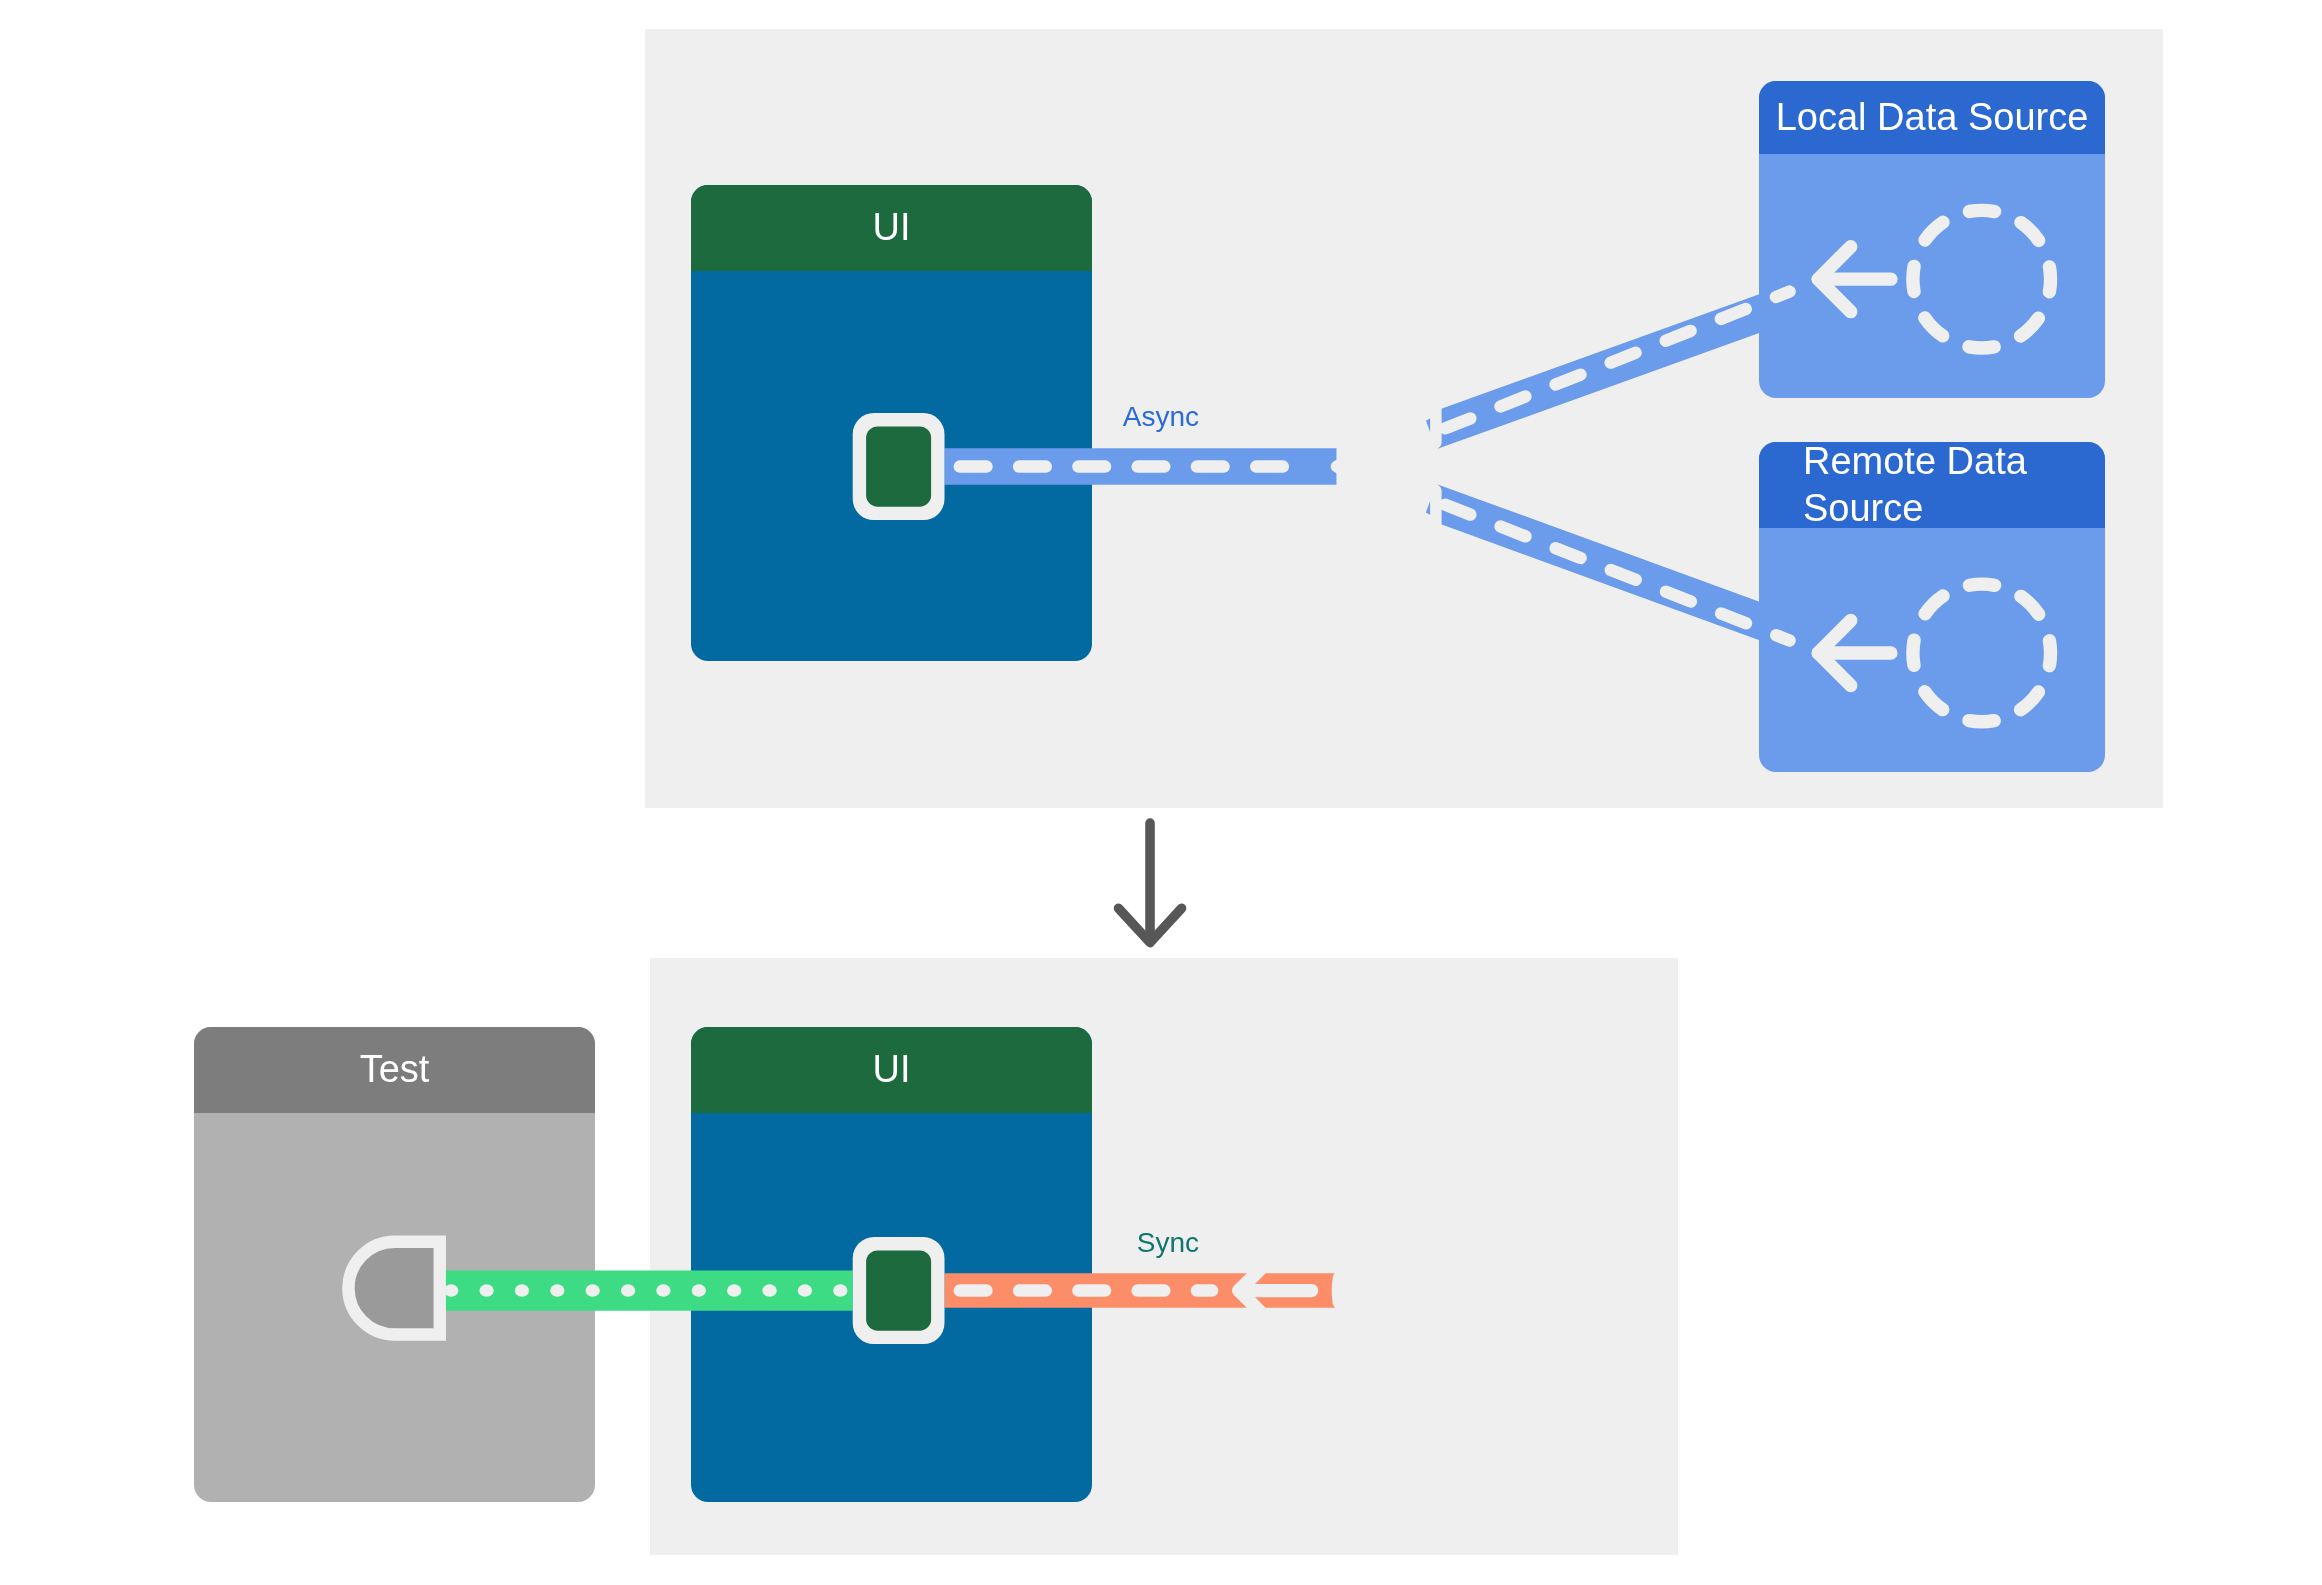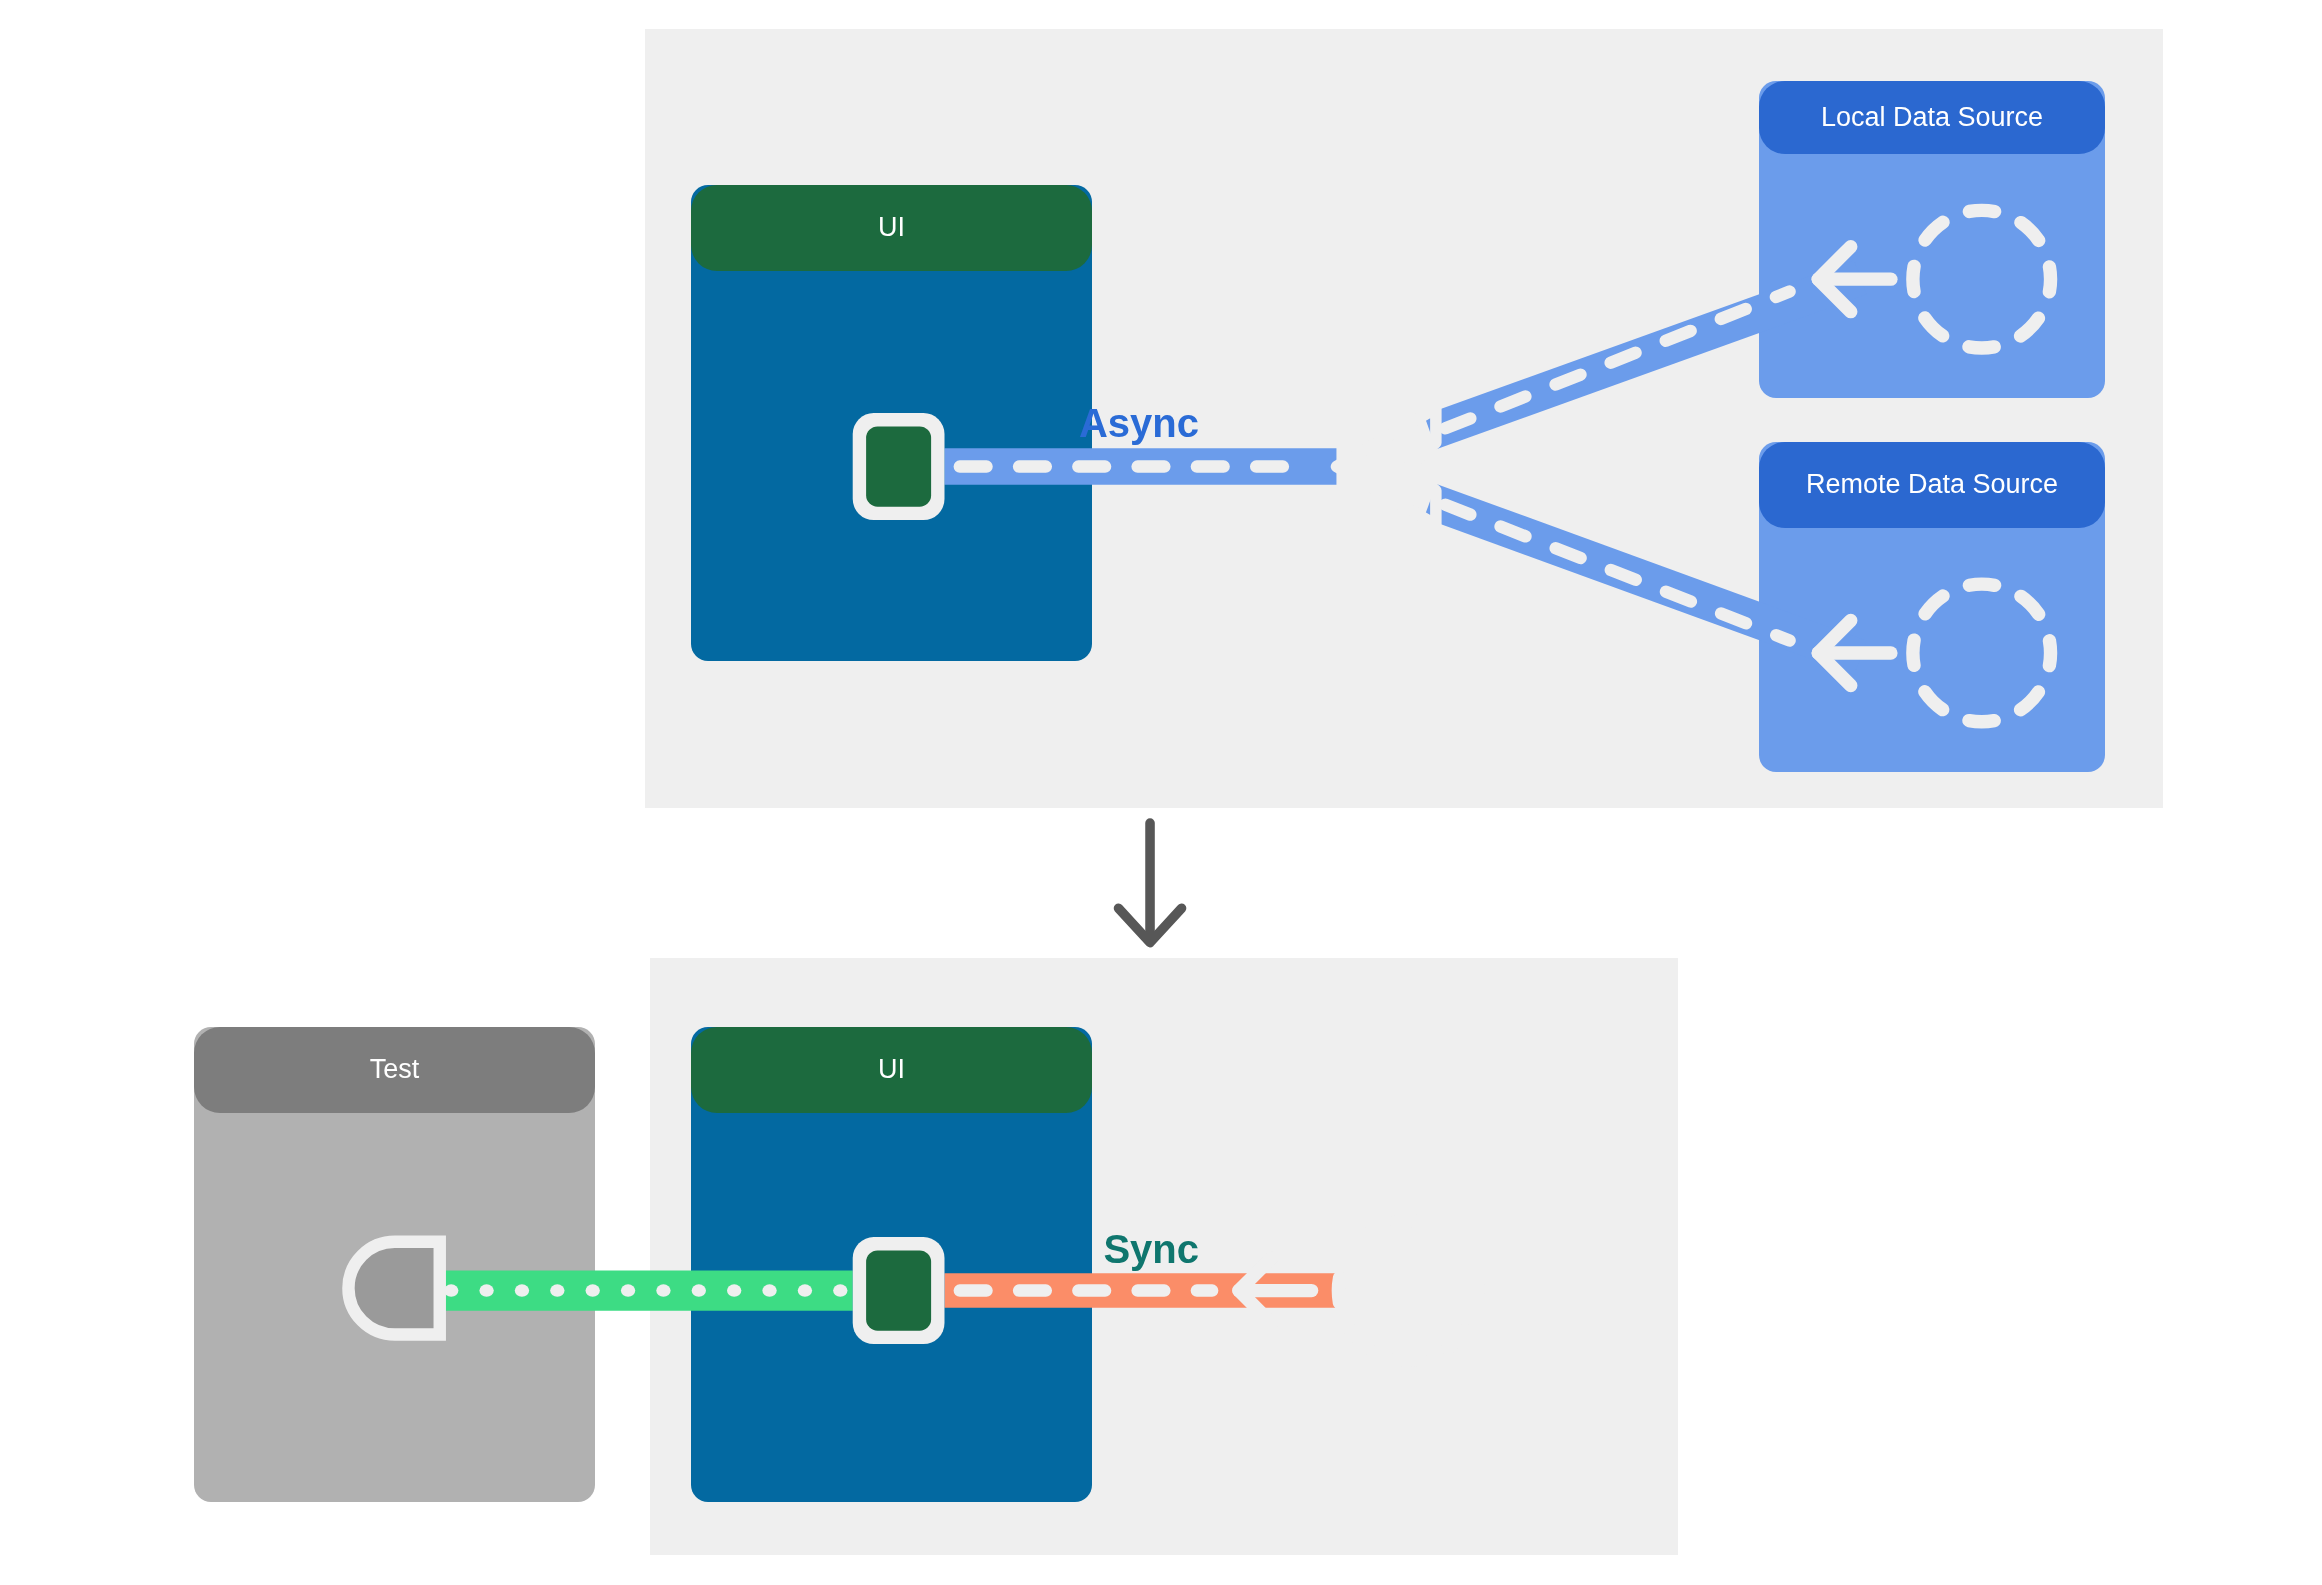--- a/index.html
+++ b/index.html
@@ -5,21 +5,21 @@
   html,body{margin:0;padding:0;background:#ffffff;}
   body{font-family:"Liberation Sans","DejaVu Sans",sans-serif;}
   #canvas{position:relative;width:2323px;height:1586px;background:#ffffff;overflow:hidden;}
 
   .panel{position:absolute;background:#efefef;}
   #top-panel{left:645px;top:29px;width:1518px;height:779px;}
   #bottom-panel{left:650px;top:958px;width:1028px;height:597px;}
 
   .box{position:absolute;border-radius:17px;overflow:hidden;}
   .box-header{height:86px;display:flex;align-items:center;justify-content:center;
-              color:#ffffff;font-size:27px;line-height:1.25;text-align:left;border-radius:26px;}
+              color:#ffffff;font-size:38px;line-height:1.25;text-align:left;}
 
   
   .green-box .box-header{background:#1c6a3e;}
   .green-box{background:#0369a1;}
   
   .blue-box .box-header{background:#2b68d0;}
   .blue-box{background:#6b9ceb;}
   
   .orange-box .box-header{background:#f56638;}
   .orange-box{background:#fb8d68;}
@@ -31,21 +31,21 @@
   #repository-box{left:1208px;top:185px;width:400px;height:476px;}
   #local-data-source-box{left:1759px;top:81px;width:346px;height:317px;}
   #local-data-source-box .box-header{height:73px;white-space:nowrap;}
   #remote-data-source-box{left:1759px;top:442px;width:346px;height:330px;}
   #remote-data-source-box .box-header span{display:inline-block;max-width:258px;}
 
   #test-box{left:194px;top:1027px;width:401px;height:475px;}
   #ui-box-bottom{left:691px;top:1027px;width:401px;height:475px;}
   #fake-repository-box{left:1208px;top:1027px;width:400px;height:475px;}
 
-  .conn-label{position:absolute;font-weight:bold;font-size:40px;}
+  .conn-label{position:absolute;font-weight:normal;font-size:28px;}
   #async-label{left:1008px;top:401px;width:191px;text-align:right;color:#2a6bd6;}
   #sync-label{left:1008px;top:1227px;width:191px;text-align:right;color:#0f766e;}
 
   #overlay{position:absolute;left:0;top:0;width:2323px;height:1586px;pointer-events:none;}
 </style>
 </head>
 <body>
 
 <div id="canvas">
 

